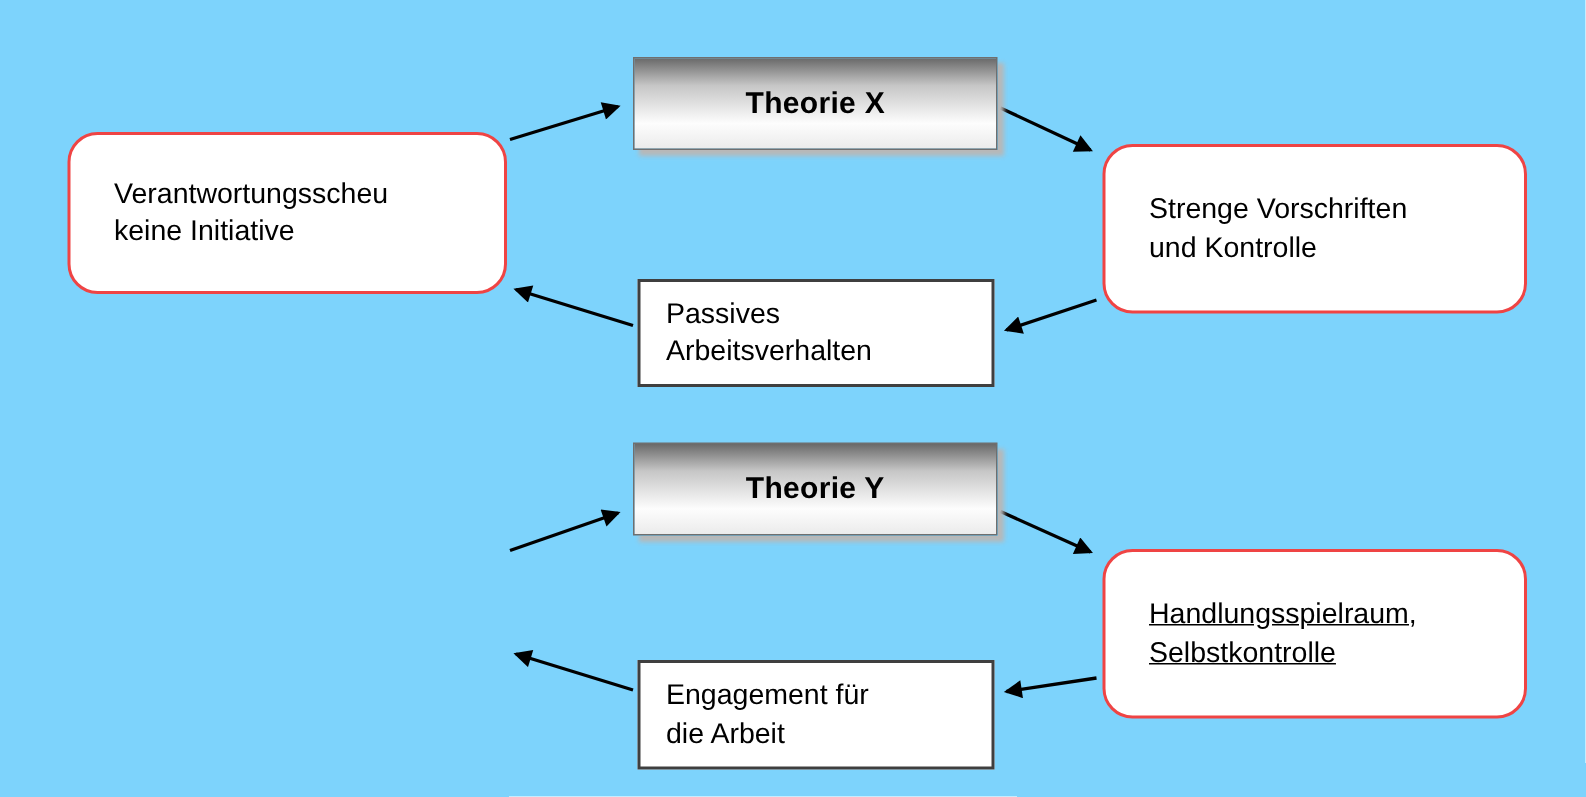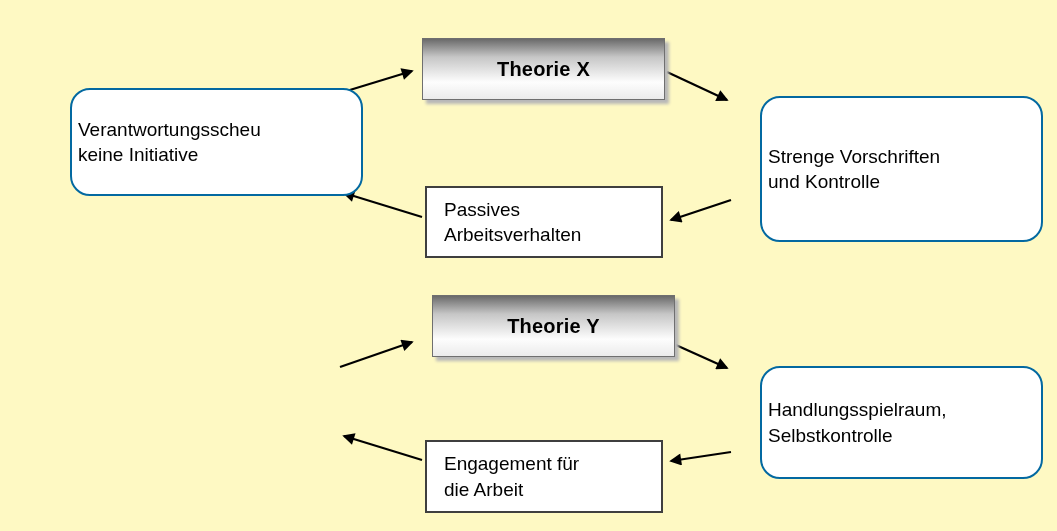--- a/index.html
+++ b/index.html
@@ -5,42 +5,41 @@
   * { margin: 0; padding: 0; box-sizing: border-box; }
   html, body { background: #ffffff; }
   body {
     font-family: "Liberation Sans", "DejaVu Sans", sans-serif;
     color: #000;
   }
   .canvas {
     position: relative;
     width: 1057px;
     height: 531px;
-    background: #fef9c3;
+    background: #7dd3fc;
     overflow: hidden;
   }
   .arrow-layer {
     position: absolute;
     left: 0; top: 0;
     width: 1057px; height: 531px;
   }
   .box {
     position: absolute;
     display: flex;
     align-items: center;
     background: #ffffff;
     font-size: 19px;
     line-height: 1.34;
   }
   .pre { white-space: pre-line; }
   .rounded {
-    border: 2px solid #0369a1;
+    border: 2px solid #ef4444;
     border-radius: 20px;
-    padding: 10px 14px 10px 6px;
-    margin-left: 25px;
+    padding: 10px 14px 10px 29px;
   }
   .plain {
     border: 2px solid #3f3f3f;
     padding: 8px 10px 8px 17px;
   }
   .title-box {
     position: absolute;
     display: flex;
     align-items: center;
     justify-content: center;
@@ -77,36 +76,36 @@
 
   <div class="title-box" style="left:422px; top:38px; width:243px; height:62px;">
     <span>Theorie X</span>
   </div>
 
   <div class="box rounded" style="left:45px; top:88px; width:293px; height:108px;">
     <span class="pre">Verantwortungsscheu
 keine Initiative</span>
   </div>
 
-  <div class="box rounded" style="left:735px; top:96px; width:283px; height:146px;">
+  <div class="box rounded" style="left:735px; top:96px; width:283px; height:113px;">
     <span class="pre">Strenge Vorschriften
 und Kontrolle</span>
   </div>
 
   <div class="box plain" style="left:425px; top:186px; width:238px; height:72px;">
     <span class="pre">Passives
 Arbeitsverhalten</span>
   </div>
 
-  <div class="title-box" style="left:422px; top:295px; width:243px; height:62px;margin-left:10px;">
+  <div class="title-box" style="left:422px; top:295px; width:243px; height:62px;">
     <span>Theorie Y</span>
   </div>
 
 
-  <div class="box rounded" style="left:735px; top:366px; width:283px; height:113px;">
+  <div class="box rounded" style="left:735px; top:366px; width:283px; height:113px;text-decoration:underline;">
     <span class="pre">Handlungsspielraum,
 Selbstkontrolle</span>
   </div>
 
   <div class="box plain" style="left:425px; top:440px; width:238px; height:73px;align-items:center;">
     <span class="pre">Engagement für
 die Arbeit</span>
   </div>
 
 </div>

